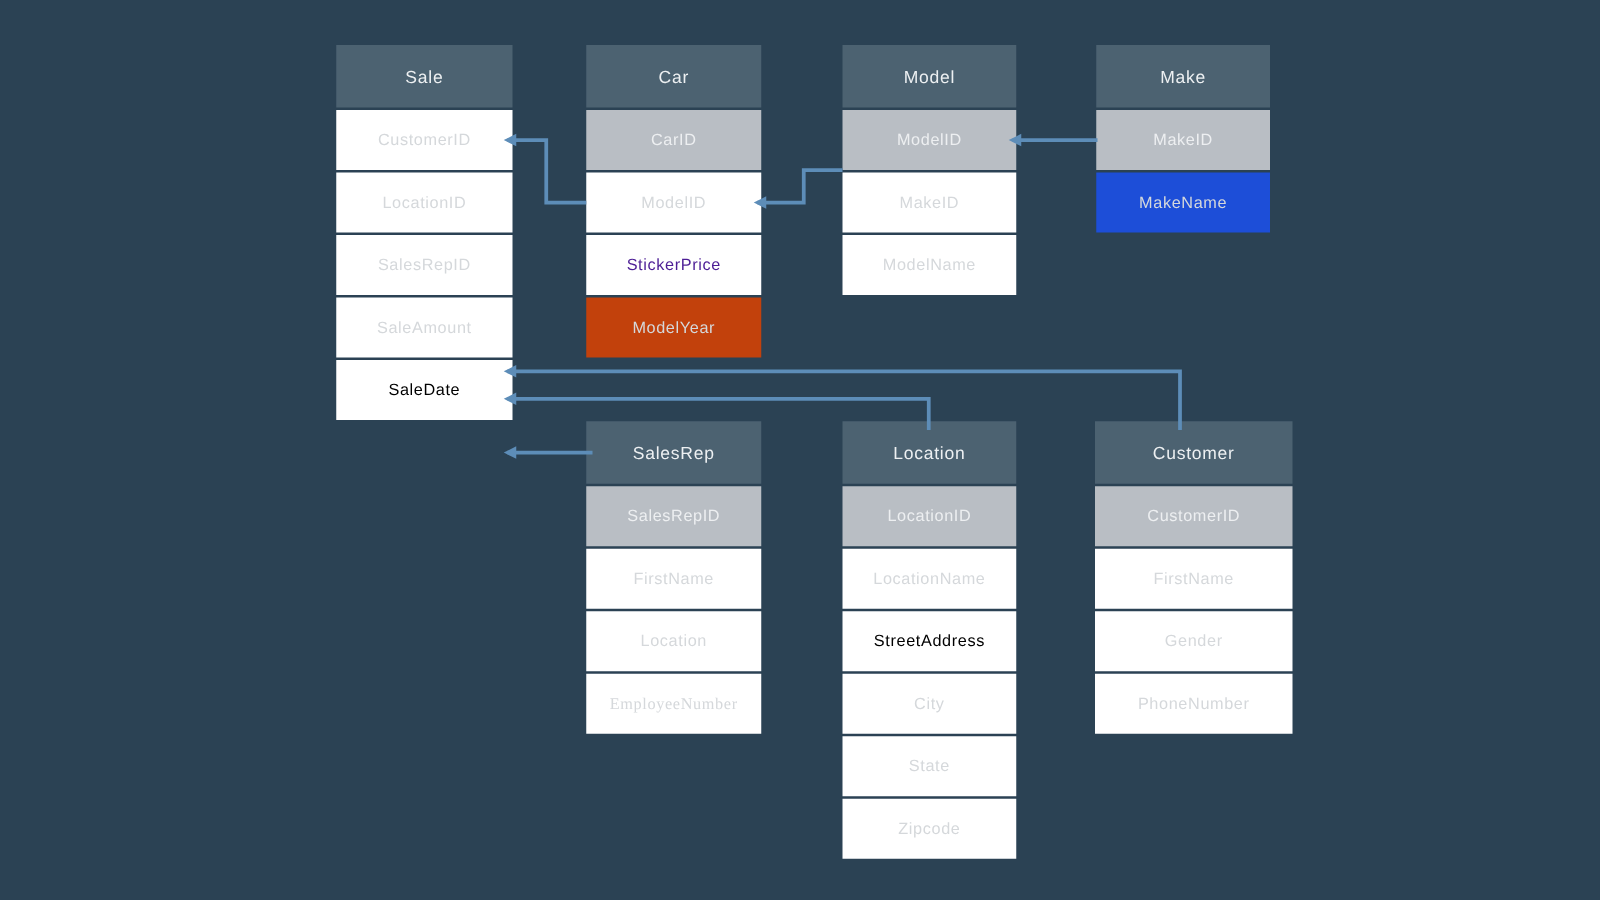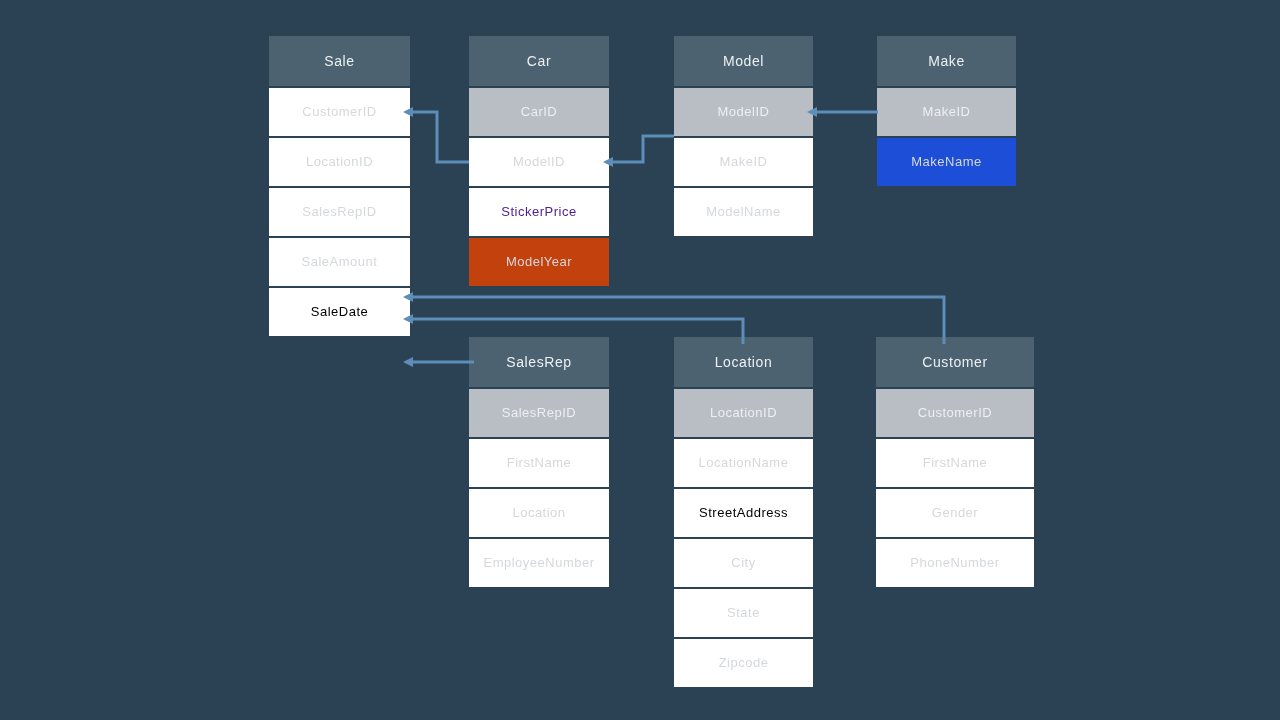--- a/index.html
+++ b/index.html
@@ -79,21 +79,21 @@
       <div class="table" style="left: 877px; top: 36px; width: 139px;">
         <div class="thead" style="background: rgb(76, 98, 113); color: rgb(237, 240, 242);">Make</div>
         <div class="row pk" style="background: rgb(185, 190, 196); color: rgb(237, 239, 241);">MakeID</div>
         <div class="row" style="background: #1d4ed8; color: rgb(213, 216, 219);">MakeName</div>
       </div>
       <div class="table" style="left: 469px; top: 337px; width: 140px;">
         <div class="thead" style="background: rgb(76, 98, 113); color: rgb(237, 240, 242);">SalesRep</div>
         <div class="row pk" style="background: rgb(185, 190, 196); color: rgb(237, 239, 241);">SalesRepID</div>
         <div class="row" style="background: rgb(255, 255, 255); color: rgb(213, 216, 219);">FirstName</div>
         <div class="row" style="background: rgb(255, 255, 255); color: rgb(213, 216, 219);">Location</div>
-        <div class="row" style="background: rgb(255, 255, 255); color: rgb(213, 216, 219);">EmployeeNumber</div>
+        <div class="row" style="background: rgb(255, 255, 255); color: rgb(213, 216, 219); font-family: Liberation Serif, serif;">EmployeeNumber</div>
       </div>
       <div class="table" style="left: 674px; top: 337px; width: 139px;">
         <div class="thead" style="background: rgb(76, 98, 113); color: rgb(237, 240, 242);">Location</div>
         <div class="row pk" style="background: rgb(185, 190, 196); color: rgb(237, 239, 241);">LocationID</div>
         <div class="row" style="background: rgb(255, 255, 255); color: rgb(213, 216, 219);">LocationName</div>
         <div class="row" style="background: rgb(255, 255, 255); color: #000000;">StreetAddress</div>
         <div class="row" style="background: rgb(255, 255, 255); color: rgb(213, 216, 219);">City</div>
         <div class="row" style="background: rgb(255, 255, 255); color: rgb(213, 216, 219);">State</div>
         <div class="row" style="background: rgb(255, 255, 255); color: rgb(213, 216, 219);">Zipcode</div>
       </div>

